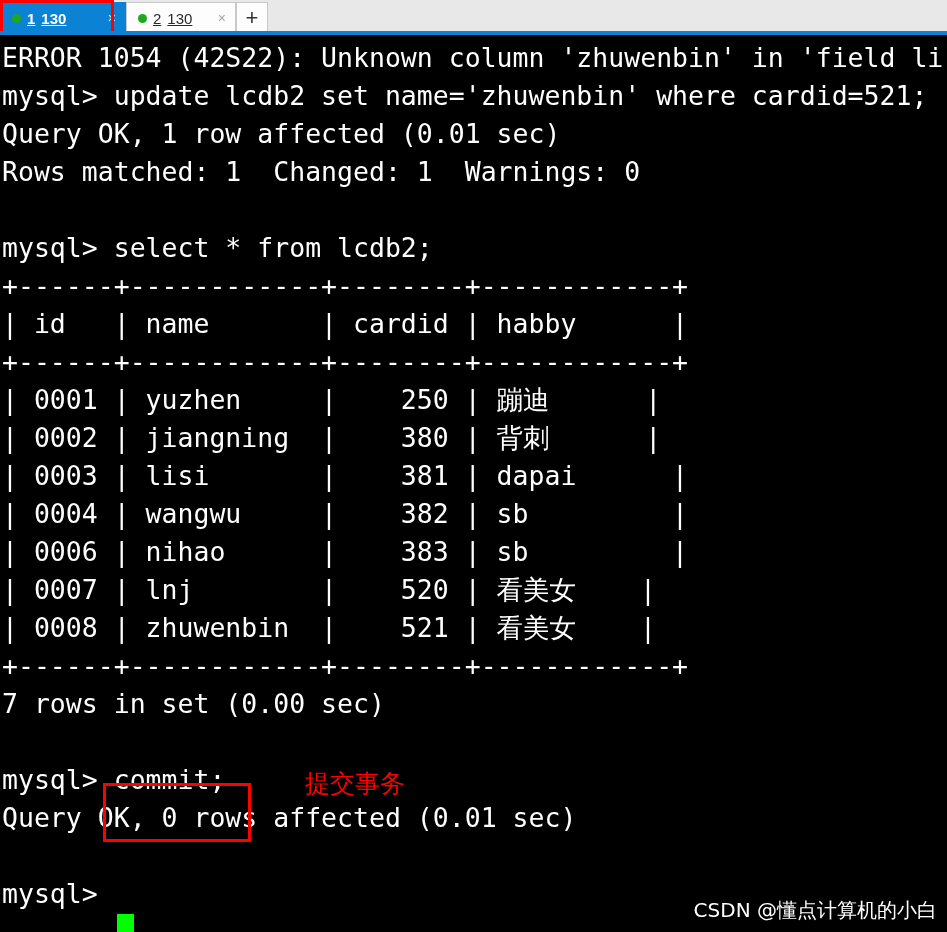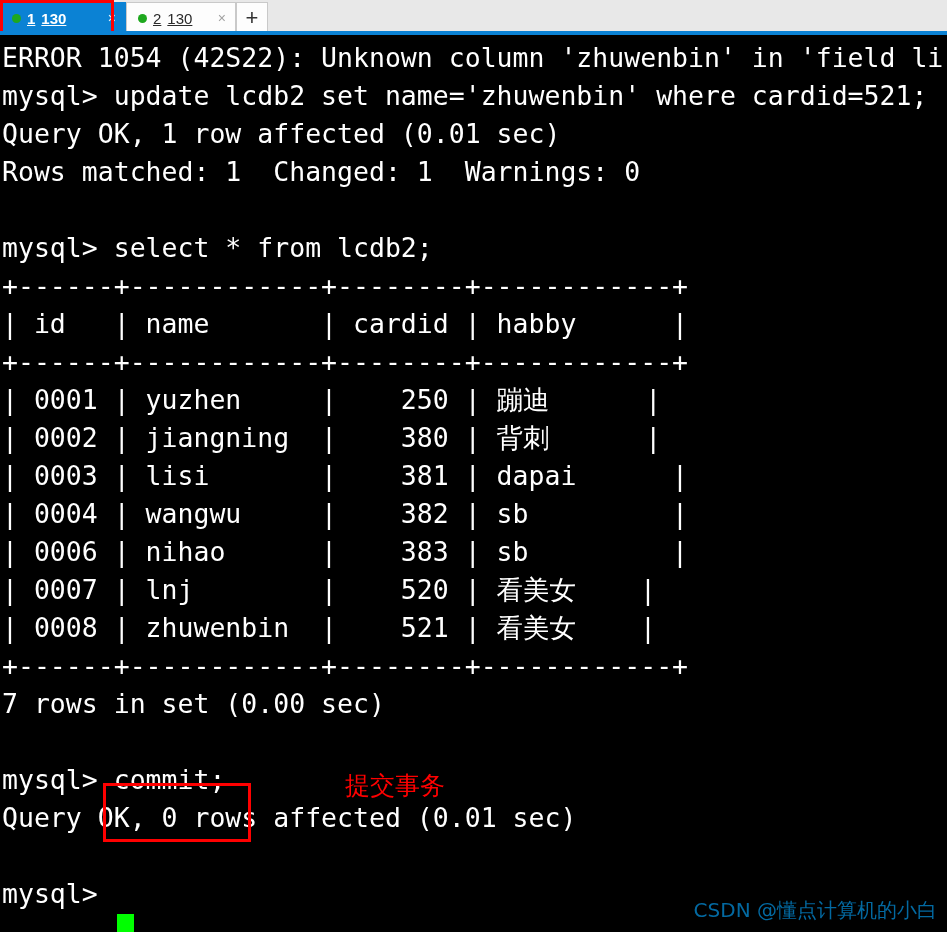--- a/index.html
+++ b/index.html
@@ -135,41 +135,40 @@
     height: 59px;
     border: 3px solid #ff0000;
     box-sizing: border-box;
     pointer-events: none;
   }
   #commit-note {
     position: absolute;
     left: 305px;
     top: 738px;
     color: #ff0000;
-    font-family: Liberation Serif, serif;
+    font-family: Liberation Mono, monospace;
     font-size: 25px;
     line-height: 1;
     white-space: nowrap;
-    margin-left: 40px;
   }
   
   #cursor {
     position: absolute;
     left: 117px;
     top: 879px;
     width: 17px;
     height: 33px;
     background: #00ff00;
   }
   
   #watermark {
     position: absolute;
     right: 10px;
     bottom: 8px;
-    color: #0369a1;
+    color: #ffffff;
     font-family: "DejaVu Sans", sans-serif;
     font-size: 20px;
     white-space: nowrap;
   }
 </style>
 </head>
 <body>
 
 <div id="tabbar">
 

